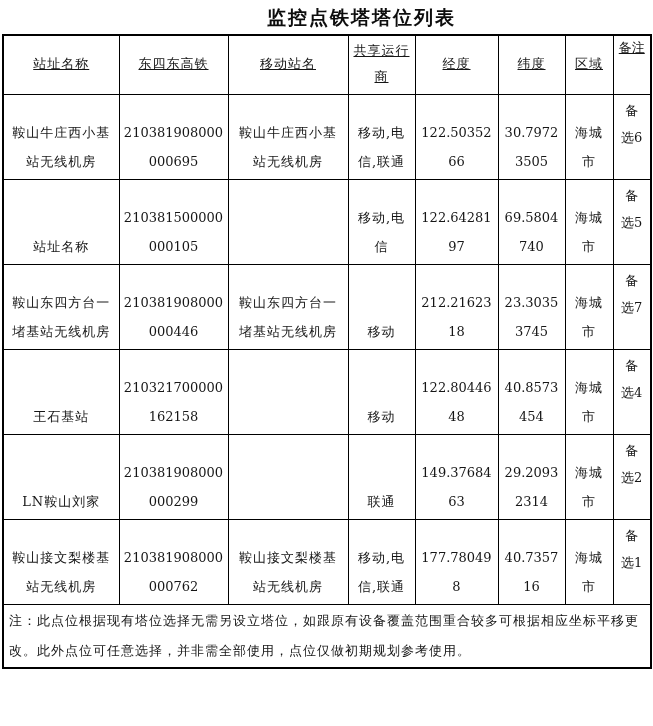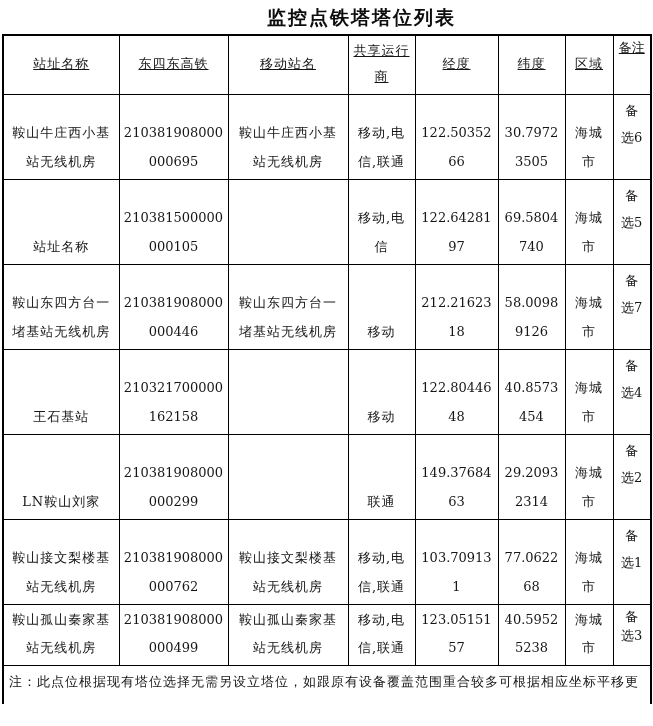--- a/index.html
+++ b/index.html
@@ -90,21 +90,21 @@
       <td class="c-region">海城市</td>
       <td class="c-remark">备选5</td>
     </tr>
 
     <tr class="h-row">
       <td class="c-name">鞍山东四方台一堵基站无线机房</td>
       <td class="c-num">210381908000000446</td>
       <td class="c-name">鞍山东四方台一堵基站无线机房</td>
       <td class="c-op">移动</td>
       <td class="c-num">212.2162318</td>
-      <td class="c-num">58.00989126</td>
+      <td class="c-num">23.30353745</td>
       <td class="c-region">海城市</td>
       <td class="c-remark">备选7</td>
     </tr>
 
     <tr class="h-row">
       <td class="c-name">王石基站</td>
       <td class="c-num">210321700000162158</td>
       <td class="c-name"></td>
       <td class="c-op">移动</td>
       <td class="c-num">122.8044648</td>
@@ -122,36 +122,26 @@
       <td class="c-num">29.20932314</td>
       <td class="c-region">海城市</td>
       <td class="c-remark">备选2</td>
     </tr>
 
     <tr class="h-row">
       <td class="c-name">鞍山接文梨楼基站无线机房</td>
       <td class="c-num">210381908000000762</td>
       <td class="c-name">鞍山接文梨楼基站无线机房</td>
       <td class="c-op">移动,电信,联通</td>
-      <td class="c-num">103.709131</td>
-      <td class="c-num">77.062268</td>
+      <td class="c-num">177.780498</td>
+      <td class="c-num">40.735716</td>
       <td class="c-region">海城市</td>
       <td class="c-remark">备选1</td>
     </tr>
 
-    <tr class="h-row-compact row-compact">
-      <td class="c-name">鞍山孤山秦家基站无线机房</td>
-      <td class="c-num">210381908000000499</td>
-      <td class="c-name">鞍山孤山秦家基站无线机房</td>
-      <td class="c-op">移动,电信,联通</td>
-      <td class="c-num">123.0515157</td>
-      <td class="c-num">40.59525238</td>
-      <td class="c-region">海城市</td>
-      <td class="c-remark">备选3</td>
-    </tr>
 
     <tr class="h-note">
       <td class="note-cell" colspan="8">注：此点位根据现有塔位选择无需另设立塔位，如跟原有设备覆盖范围重合较多可根据相应坐标平移更改。此外点位可任意选择，并非需全部使用，点位仅做初期规划参考使用。</td>
     </tr>
   </tbody>
     </table>
 
 </div>
 
 </body></html>

